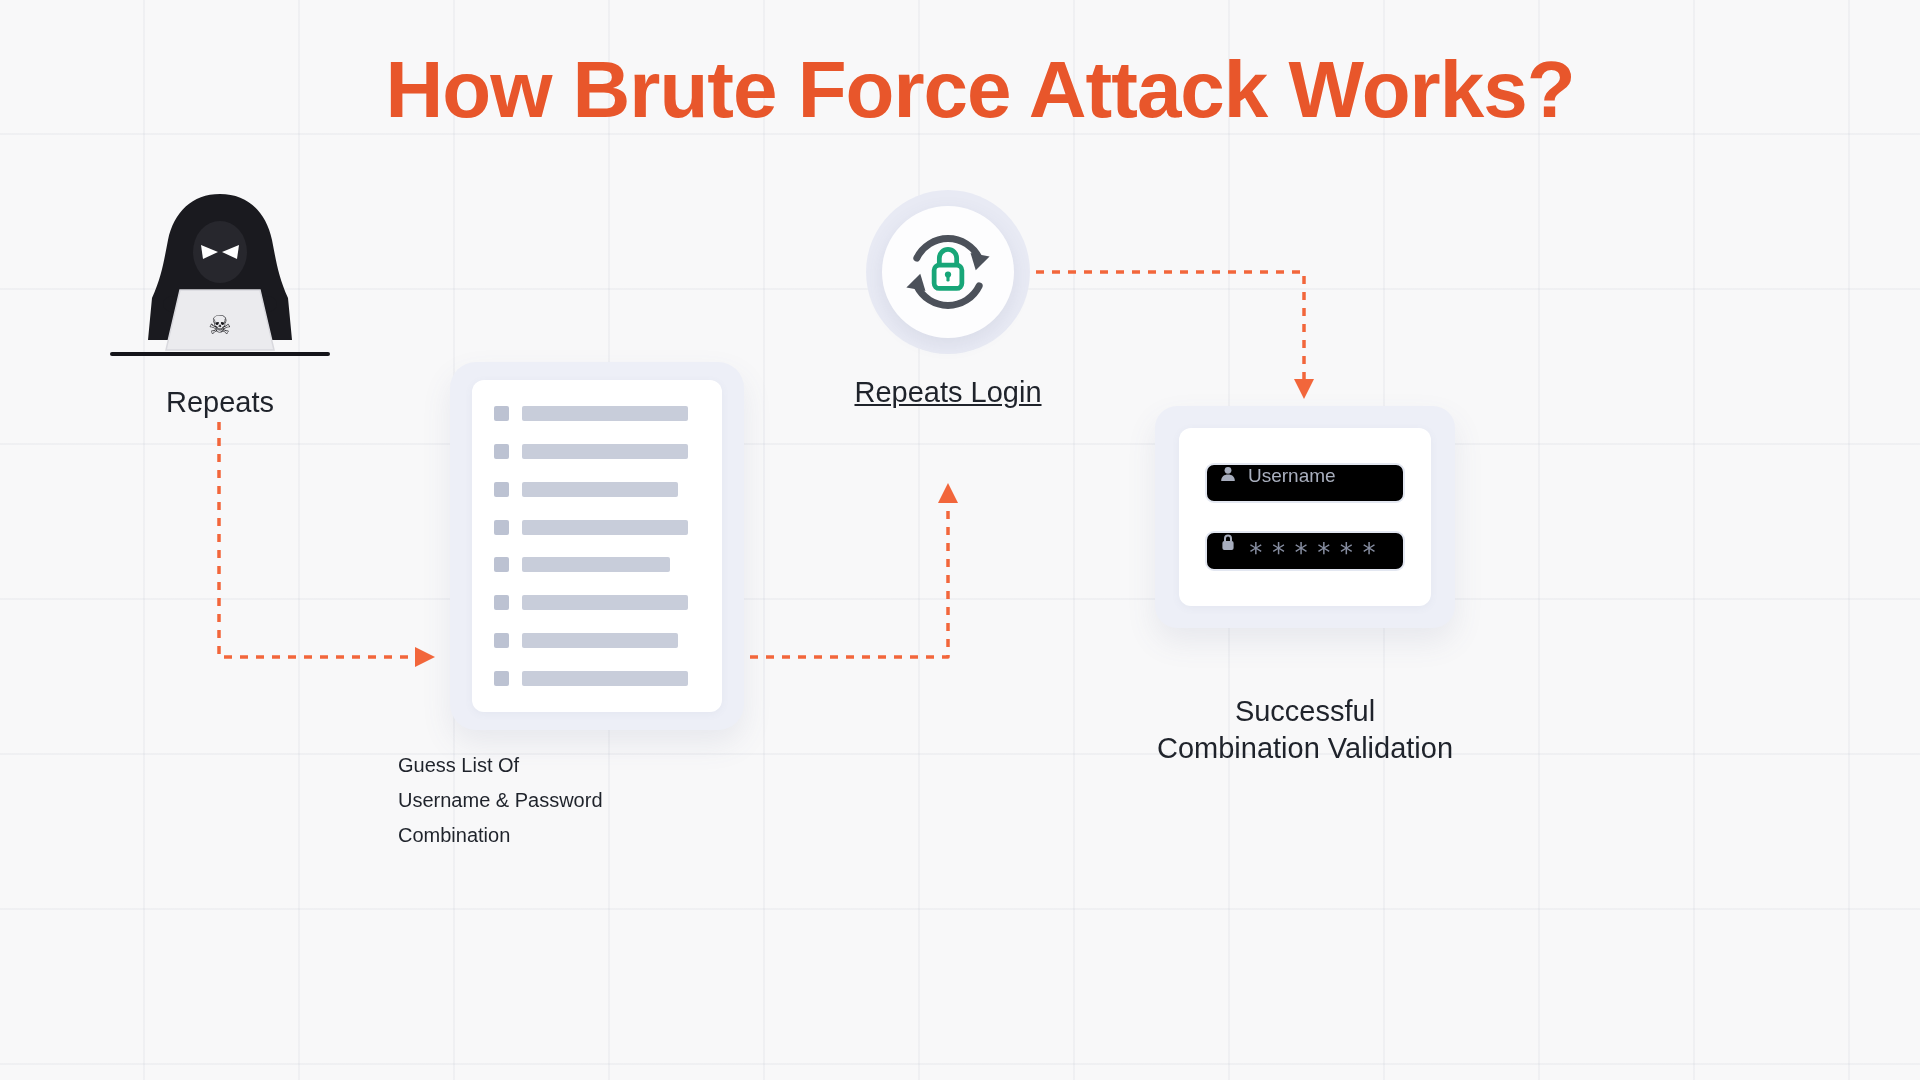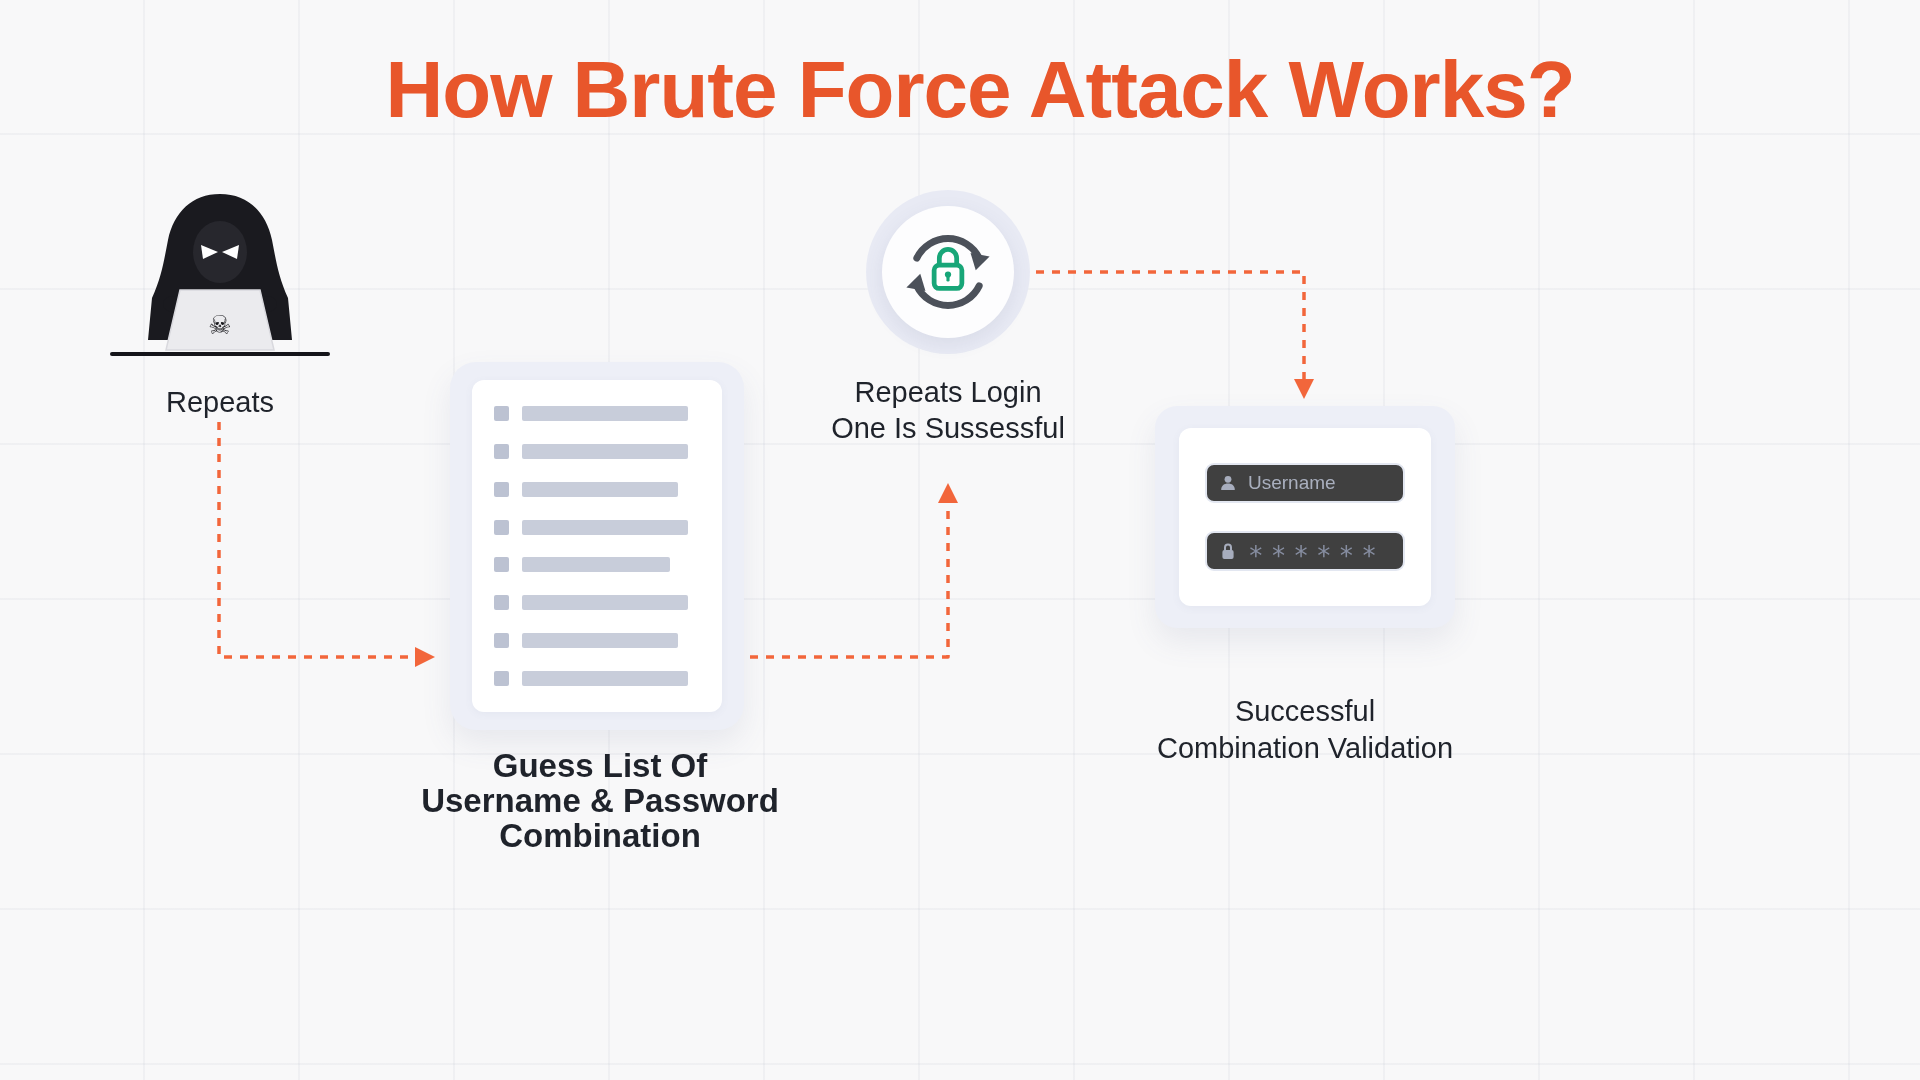--- a/index.html
+++ b/index.html
@@ -36,56 +36,56 @@
   .list-page {
     position:absolute; left:22px; top:18px; width:250px; height:332px;
     background:#ffffff; border-radius:12px;
     box-shadow:0 2px 8px rgba(90,100,140,0.06);
     padding:26px 22px; display:flex; flex-direction:column; justify-content:space-between;
   }
   .list-row { display:flex; align-items:center; gap:13px; }
   .list-bullet { width:15px; height:15px; background:#bcc2d2; border-radius:2px; flex:0 0 auto; }
   .list-bar { height:15px; background:#c8cdda; border-radius:2px; }
   .list-caption {
-    position:absolute; left:398px; top:748px; width:404px; text-align:center;
-    font-size:33px; font-weight:700; color:#1f232b; line-height:35px;
+    position:absolute; left:398px; top:748px; width:404px; 
+    font-size:20px; font-weight:400; color:#1f232b; line-height:35px;
   }
   .list-caption span { display:block; }
   
   .cycle-halo {
     position:absolute; left:866px; top:190px; width:164px; height:164px;
     border-radius:50%; background:#e8eaf4;
     display:flex; align-items:center; justify-content:center;
   }
   .cycle-disc {
     width:132px; height:132px; border-radius:50%; background:#fdfdfe;
     box-shadow:0 6px 18px rgba(90,100,140,0.10);
     display:flex; align-items:center; justify-content:center;
   }
   .cycle-caption {
     position:absolute; left:796px; top:374px; width:304px; text-align:center;
     font-size:29px; font-weight:500; color:#1f232b; line-height:36px;
   }
-  .cycle-caption span { display:block; }
+  .cycle-caption span { display:block;text-decoration:underline; }
   
   .login-card {
     position:absolute; left:1155px; top:406px; width:300px; height:222px;
     background:#edeff7; border-radius:22px;
     box-shadow:0 14px 30px rgba(90,100,140,0.10);
   }
   .login-inner {
     position:absolute; left:24px; top:22px; width:252px; height:178px;
     background:#ffffff; border-radius:12px;
     box-shadow:0 2px 8px rgba(90,100,140,0.06);
     display:flex; flex-direction:column; align-items:center; justify-content:center; gap:28px;
   }
   .field {
-    width:200px; height:40px; background:#404040;
+    width:200px; height:40px; background:#000000;
     border:2px solid #e3e7f1; border-radius:9px;
-    display:flex; align-items:center; gap:11px; padding:0 12px;
+    display:flex; gap:11px; padding:0 12px;
   }
   .field-text { font-size:19px; color:#a9afbe; }
   .mask-text { font-size:26px; color:#868da0; letter-spacing:7px; transform:translateY(5px); font-family:"DejaVu Sans Mono", monospace; }
   .login-caption {
     position:absolute; left:1103px; top:645px; width:404px; text-align:center;
     font-size:29px; font-weight:500; color:#1f232b; line-height:37px;margin-top:48px;
   }
   .login-caption span { display:block; }
   
   .arrow-layer { position:absolute; left:0; top:0; width:1920px; height:1080px; pointer-events:none; }
@@ -170,21 +170,20 @@
 
         <rect x="44" y="52" width="32" height="27" rx="6" fill="#ffffff" stroke="#18A678" stroke-width="5.5"></rect>
         <path d="M50 52 V44 A10 10 0 0 1 70 44 V52" fill="none" stroke="#18A678" stroke-width="5.5"></path>
         <circle cx="60" cy="63" r="3.6" fill="#18A678"></circle>
         <rect x="58.2" y="63" width="3.6" height="8" rx="1.6" fill="#18A678"></rect>
       </svg>
     </div>
   </div>
   <div class="cycle-caption">
     <span>Repeats Login</span>
-    <span>One Is Sussessful</span>
   </div>
 
   <div class="login-card">
     <div class="login-inner">
       <div class="field">
         <svg width="18" height="18" viewBox="0 0 18 18">
           <circle cx="9" cy="5.3" r="3.4" fill="#a7adbd"></circle>
           <path d="M2.2 16 C2.2 11.6 5.2 9.6 9 9.6 C12.8 9.6 15.8 11.6 15.8 16 Z" fill="#a7adbd"></path>
         </svg>
         <span class="field-text">Username</span>

